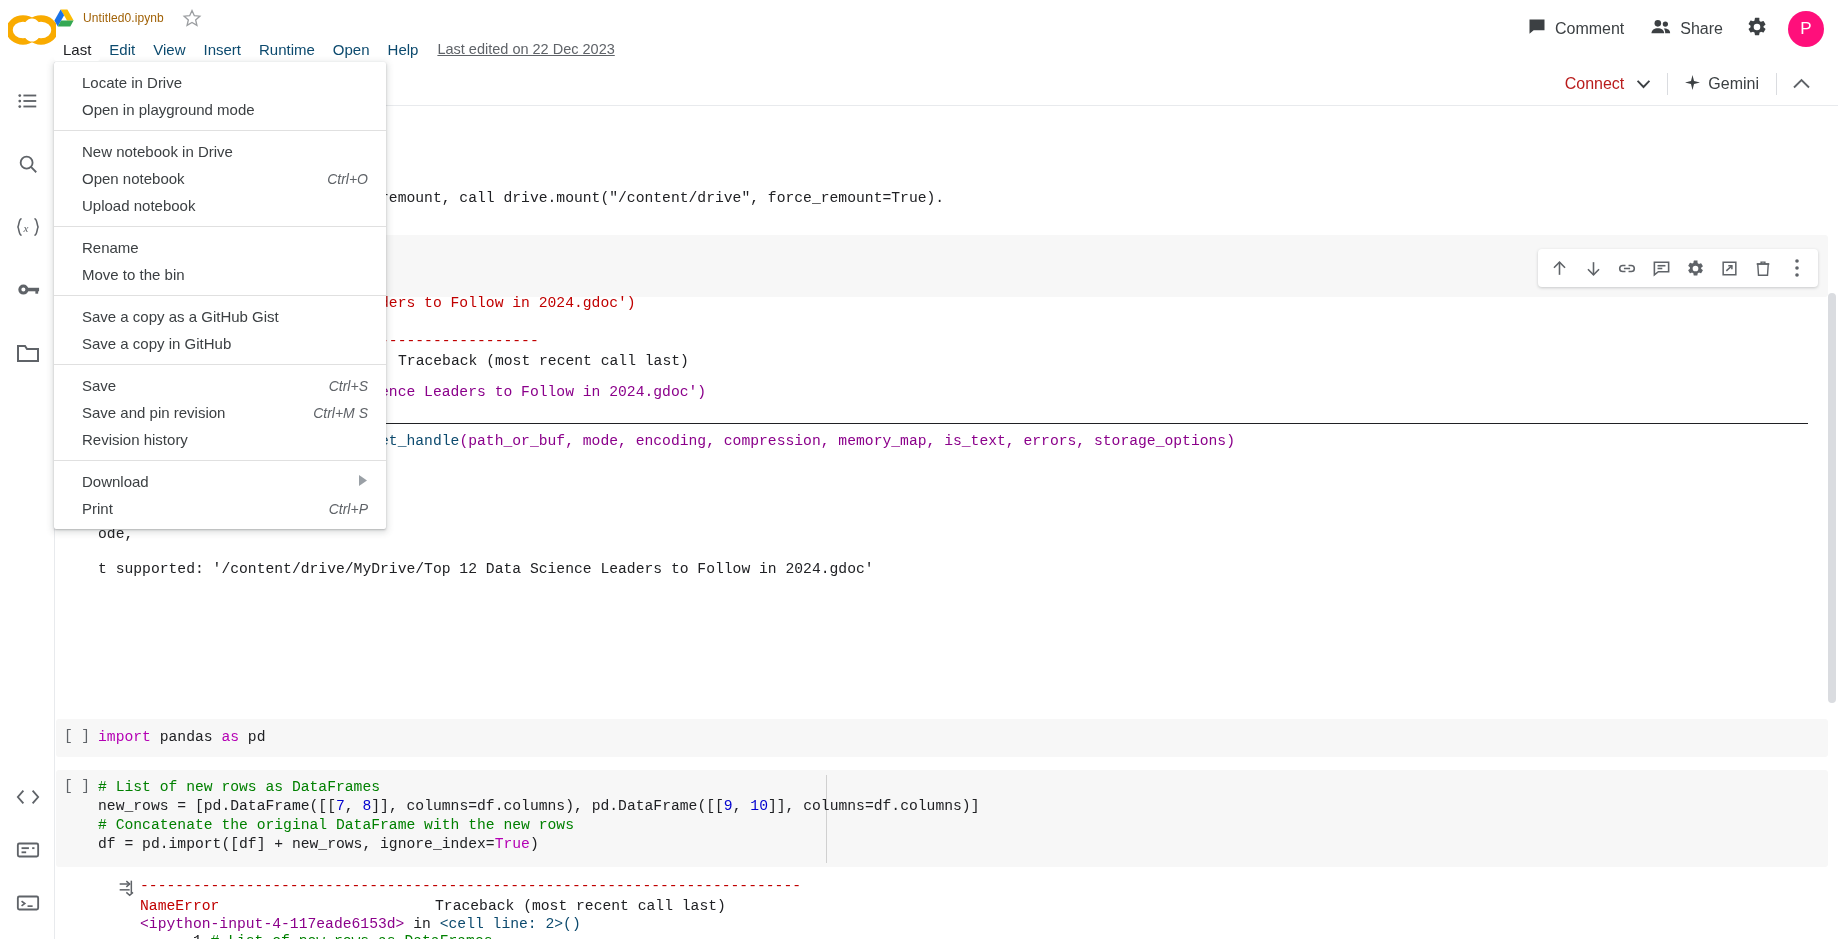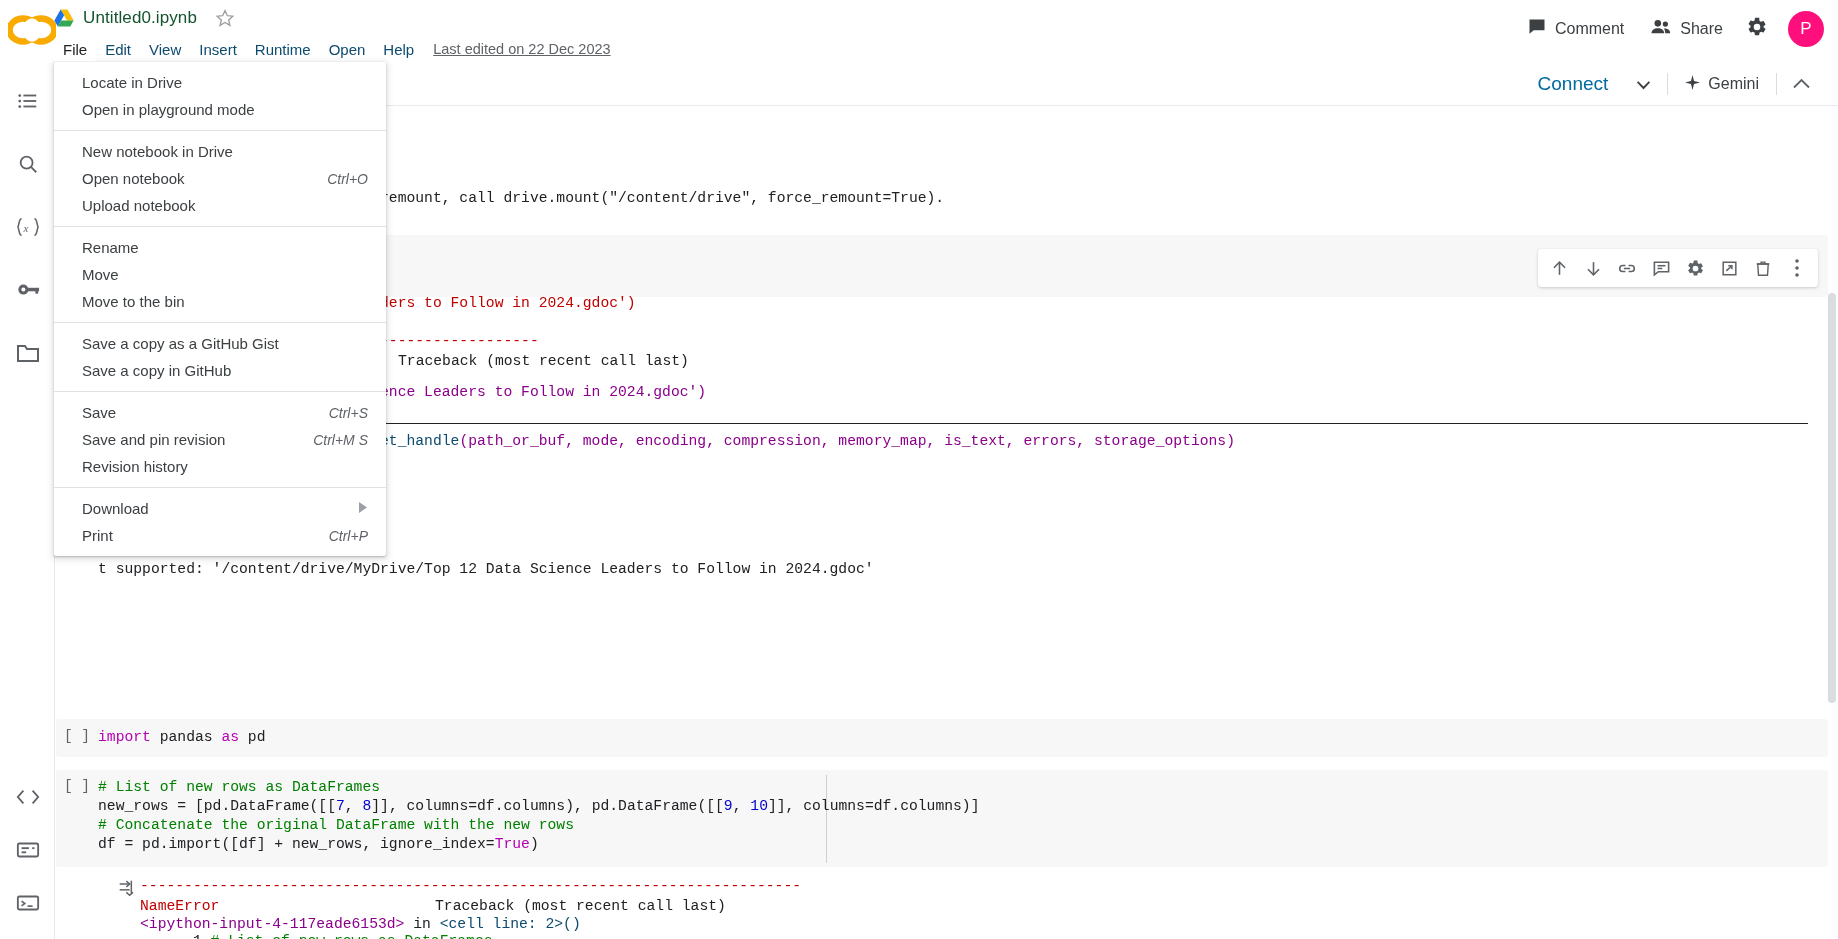--- a/index.html
+++ b/index.html
@@ -11,40 +11,40 @@
     font-family: "Liberation Sans", sans-serif;
     -webkit-font-smoothing: antialiased;
   }
   #app { position: relative; width: 1838px; height: 939px; background:#fff; }
 
   
   .header { position:absolute; top:0; left:0; width:1838px; height:62px; background:#fff; }
   .colab-logo { position:absolute; left:8px; top:12px; width:48px; height:36px; }
   .title-row { position:absolute; left:54px; top:8px; display:flex; align-items:center; gap:9px; }
   .drive-icon { width:20px; height:18px; flex:0 0 auto; }
-  .nb-title { font-size:17px; color:#14532d; letter-spacing:.1px; }
+  .nb-title { font-size:12px; color:#a16207; letter-spacing:.1px; }
   .star-icon { width:20px; height:20px; margin-left:9px; opacity:.62; }
 
   .menubar { position:absolute; left:54px; top:36px; display:flex; align-items:center; height:26px; }
   .menu-item { font-size:15px; color:#0c4a6e; padding:3px 9px; border-radius:3px; cursor:default; white-space:nowrap; }
   .menu-item.active { background:#fff; color:#202124; position:relative; z-index:60; }
   .last-edited { font-size:14.5px; color:#5f6368; text-decoration:underline; margin-left:10px; white-space:nowrap; }
 
   .header-right { position:absolute; right:14px; top:8px; display:flex; align-items:center; gap:4px; }
   .hr-btn { display:flex; align-items:center; gap:8px; padding:7px 11px; border-radius:18px; font-size:16px; color:#3c4043; cursor:pointer;justify-content:center; }
   .hr-btn svg { flex:0 0 auto; }
   .gear-btn { padding:8px; border-radius:50%; display:flex; align-items:center; }
   .avatar { width:36px; height:36px; border-radius:50%; background:#ff0f7b; color:#fff; display:flex; align-items:center; justify-content:center; font-size:17px; margin-left:8px; }
 
   
   .toolbar { position:absolute; top:62px; left:0; width:1838px; height:44px; background:#fff; border-bottom:1px solid #e8eaed; }
   .tb-left { position:absolute; left:44px; top:6px; display:flex; gap:4px; align-items:center; }
   .tb-chip { display:flex; align-items:center; gap:6px; font-size:15px; color:#3c4043; padding:4px 10px; border-radius:4px; }
   .tb-right { position:absolute; right:16px; top:4px; display:flex; align-items:center; gap:0px; height:36px; }
-  .connect-btn { display:flex; align-items:center; gap:29px; font-size:19px; color:#0369a1; padding:7px 13px; border-radius:4px; }
+  .connect-btn { display:flex; align-items:center; gap:13px; font-size:16px; color:#b91c1c; padding:7px 13px; border-radius:4px; }
   .vsep { width:1px; height:22px; background:#dadce0; margin:0 4px; }
   .gemini-btn { display:flex; align-items:center; gap:8px; font-size:16px; color:#3c4043; padding:7px 13px; }
   .chev-btn { padding:8px 12px; display:flex; align-items:center; }
 
   
   .rail { position:absolute; left:0; top:62px; width:55px; height:877px; background:#fff; border-right:1px solid #e8eaed; }
   .rail-icon { width:55px; height:53px; display:flex; align-items:center; justify-content:center; color:#5f6368; cursor:pointer; }
   .rail-bottom { position:absolute; bottom:10px; left:0; width:55px; }
 
   
@@ -109,21 +109,21 @@
       </span>
       <span class="nb-title">Untitled0.ipynb</span>
       <span class="star-icon">
         <svg width="20" height="20" viewBox="0 0 24 24" fill="none" stroke="#5f6368" stroke-width="1.6">
           <polygon points="12,3 14.8,9.2 21.4,9.8 16.4,14.3 17.9,20.8 12,17.4 6.1,20.8 7.6,14.3 2.6,9.8 9.2,9.2"></polygon>
         </svg>
       </span>
     </div>
 
     <div class="menubar">
-      <div class="menu-item active">File</div>
+      <div class="menu-item active">Last</div>
       <div class="menu-item">Edit</div>
       <div class="menu-item">View</div>
       <div class="menu-item">Insert</div>
       <div class="menu-item">Runtime</div>
       <div class="menu-item">Open</div>
       <div class="menu-item">Help</div>
       <div class="last-edited">Last edited on 22 Dec 2023</div>
     </div>
 
     <div class="header-right">
@@ -389,23 +389,20 @@
     <div class="mi">
       <span class="lbl">Upload notebook</span>
     </div>
 
     <div class="msep"></div>
 
     <div class="mi">
       <span class="lbl">Rename</span>
     </div>
     <div class="mi">
-      <span class="lbl">Move</span>
-    </div>
-    <div class="mi">
       <span class="lbl">Move to the bin</span>
     </div>
 
     <div class="msep"></div>
 
     <div class="mi">
       <span class="lbl">Save a copy as a GitHub Gist</span>
     </div>
     <div class="mi">
       <span class="lbl">Save a copy in GitHub</span>

